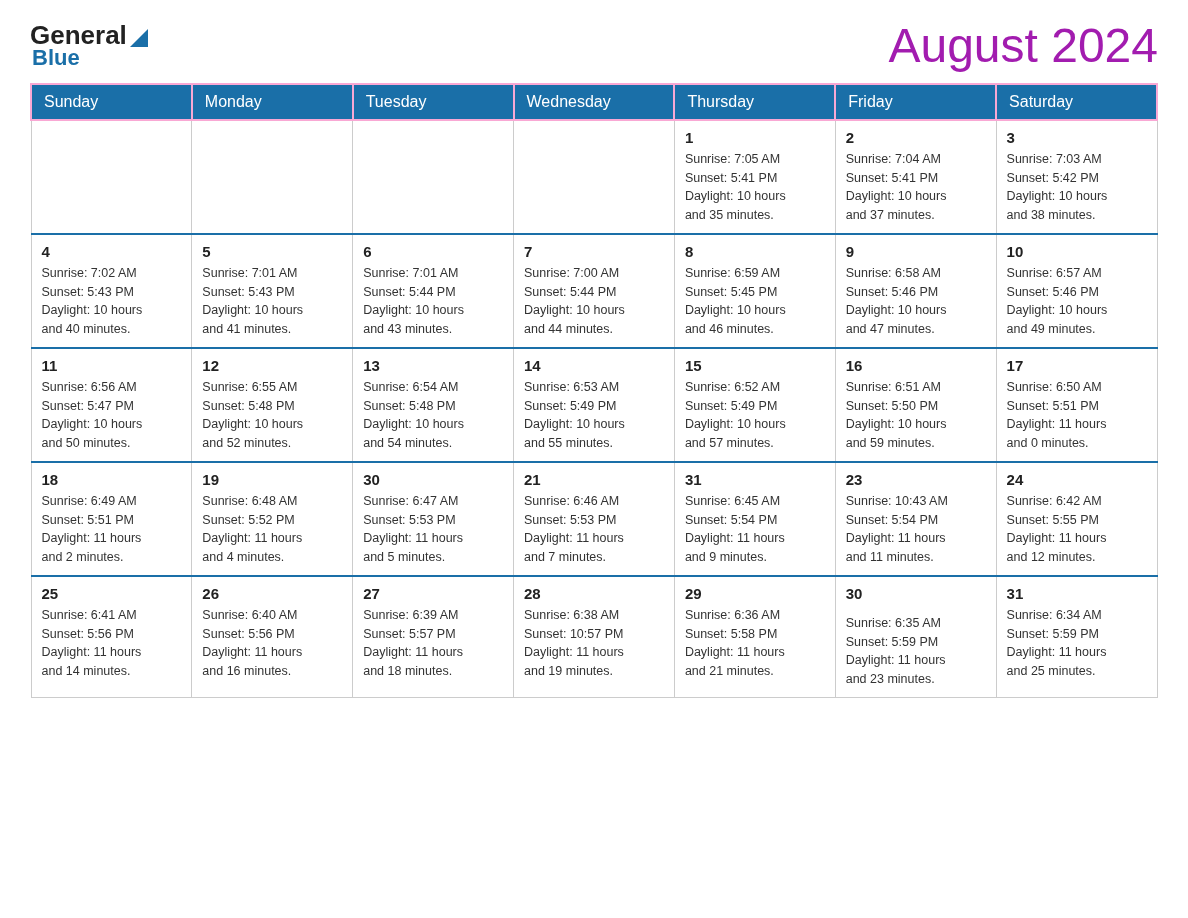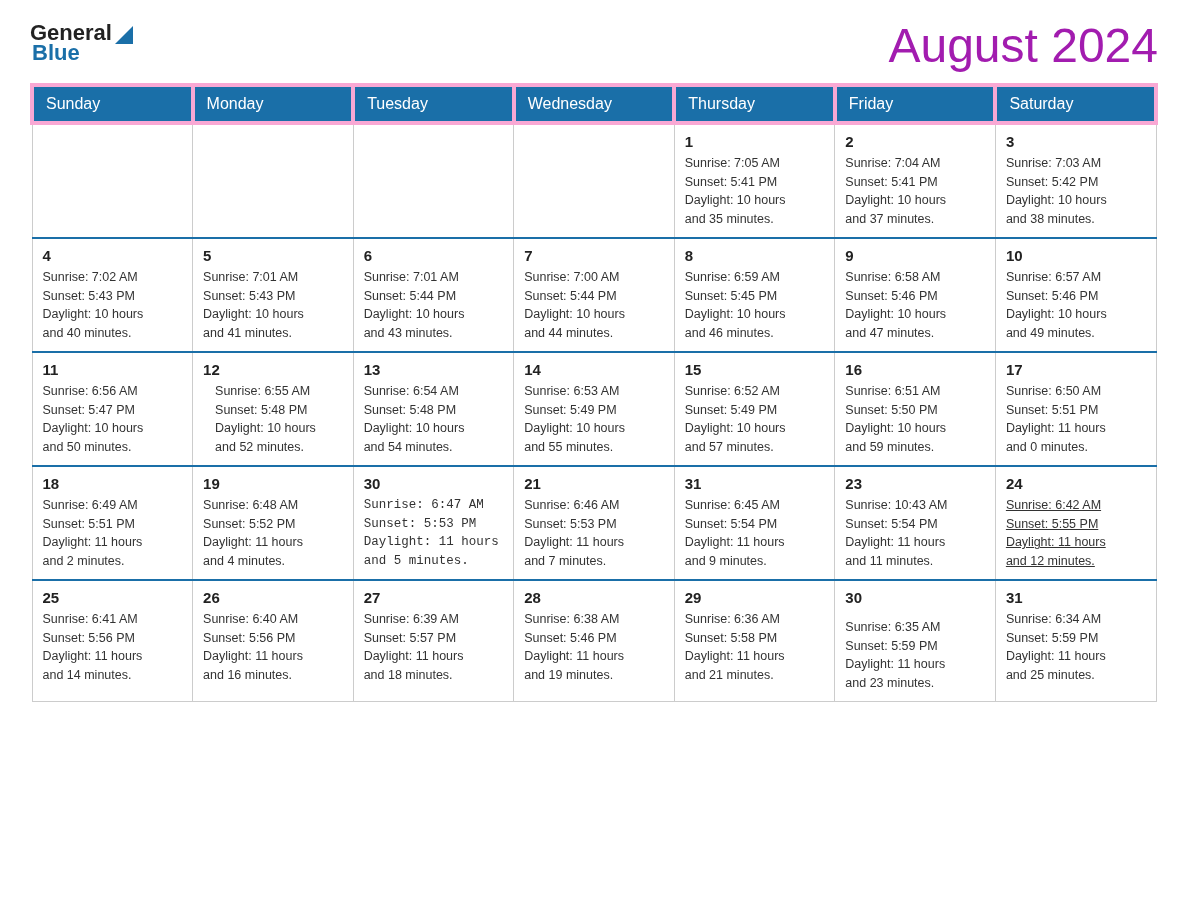--- a/index.html
+++ b/index.html
@@ -11,21 +11,21 @@
       min-height: 918px;
       padding: 20px 30px;
     }
     .header-area {
       display: flex;
       align-items: flex-start;
       justify-content: space-between;
       margin-bottom: 10px;
     }
     .logo-text-general {
-      font-size: 22px;
+      font-size: 26px;
       font-weight: bold;
       color: #222;
     }
     .logo-text-blue {
       font-size: 22px;
       font-weight: bold;
       color: #1a6fa8;
     }
     .title-area {
       text-align: right;
@@ -47,21 +47,21 @@
       border-collapse: collapse;
       margin-top: 8px;
     }
     .calendar th {
       background-color: #1a6fa8;
       color: #fff;
       font-size: 16px;
       font-weight: normal;
       padding: 8px 12px;
       text-align: left;
-      border: 4px solid #f9a8d4;
+      border: 2px solid #f9a8d4;
     }
     .calendar td {
       vertical-align: top;
       border: 1px solid #ccc;
       padding: 8px 10px;
       width: calc(100% / 7);
       min-height: 110px;
       font-size: 13px;
       color: #333;
       background: #fff;
@@ -209,21 +209,21 @@
       <tr>
         <td>
           <span class="day-number">11</span>
           <div class="day-info" style="white-space: pre-line;">Sunrise: 6:56 AM
 Sunset: 5:47 PM
 Daylight: 10 hours
 and 50 minutes.</div>
         </td>
         <td>
           <span class="day-number">12</span>
-          <div class="day-info" style="white-space: pre-line; margin-left: 12px;">Sunrise: 6:55 AM
+          <div class="day-info" style="white-space: pre-line;">Sunrise: 6:55 AM
 Sunset: 5:48 PM
 Daylight: 10 hours
 and 52 minutes.</div>
         </td>
         <td>
           <span class="day-number">13</span>
           <div class="day-info" style="white-space: pre-line;">Sunrise: 6:54 AM
 Sunset: 5:48 PM
 Daylight: 10 hours
 and 54 minutes.</div>
@@ -267,21 +267,21 @@
         </td>
         <td>
           <span class="day-number">19</span>
           <div class="day-info" style="white-space: pre-line;">Sunrise: 6:48 AM
 Sunset: 5:52 PM
 Daylight: 11 hours
 and 4 minutes.</div>
         </td>
         <td>
           <span class="day-number">30</span>
-          <div class="day-info" style="white-space: pre-line; font-family: Liberation Mono, monospace;">Sunrise: 6:47 AM
+          <div class="day-info" style="white-space: pre-line;">Sunrise: 6:47 AM
 Sunset: 5:53 PM
 Daylight: 11 hours
 and 5 minutes.</div>
         </td>
         <td>
           <span class="day-number">21</span>
           <div class="day-info" style="white-space: pre-line;">Sunrise: 6:46 AM
 Sunset: 5:53 PM
 Daylight: 11 hours
 and 7 minutes.</div>
@@ -295,21 +295,21 @@
         </td>
         <td>
           <span class="day-number">23</span>
           <div class="day-info" style="white-space: pre-line;">Sunrise: 10:43 AM
 Sunset: 5:54 PM
 Daylight: 11 hours
 and 11 minutes.</div>
         </td>
         <td>
           <span class="day-number">24</span>
-          <div class="day-info" style="white-space: pre-line; text-decoration: underline;">Sunrise: 6:42 AM
+          <div class="day-info" style="white-space: pre-line;">Sunrise: 6:42 AM
 Sunset: 5:55 PM
 Daylight: 11 hours
 and 12 minutes.</div>
         </td>
       </tr>
       <tr>
         <td>
           <span class="day-number">25</span>
           <div class="day-info" style="white-space: pre-line;">Sunrise: 6:41 AM
 Sunset: 5:56 PM
@@ -326,21 +326,21 @@
         <td>
           <span class="day-number">27</span>
           <div class="day-info" style="white-space: pre-line;">Sunrise: 6:39 AM
 Sunset: 5:57 PM
 Daylight: 11 hours
 and 18 minutes.</div>
         </td>
         <td>
           <span class="day-number">28</span>
           <div class="day-info" style="white-space: pre-line;">Sunrise: 6:38 AM
-Sunset: 5:46 PM
+Sunset: 10:57 PM
 Daylight: 11 hours
 and 19 minutes.</div>
         </td>
         <td>
           <span class="day-number">29</span>
           <div class="day-info" style="white-space: pre-line;">Sunrise: 6:36 AM
 Sunset: 5:58 PM
 Daylight: 11 hours
 and 21 minutes.</div>
         </td>

